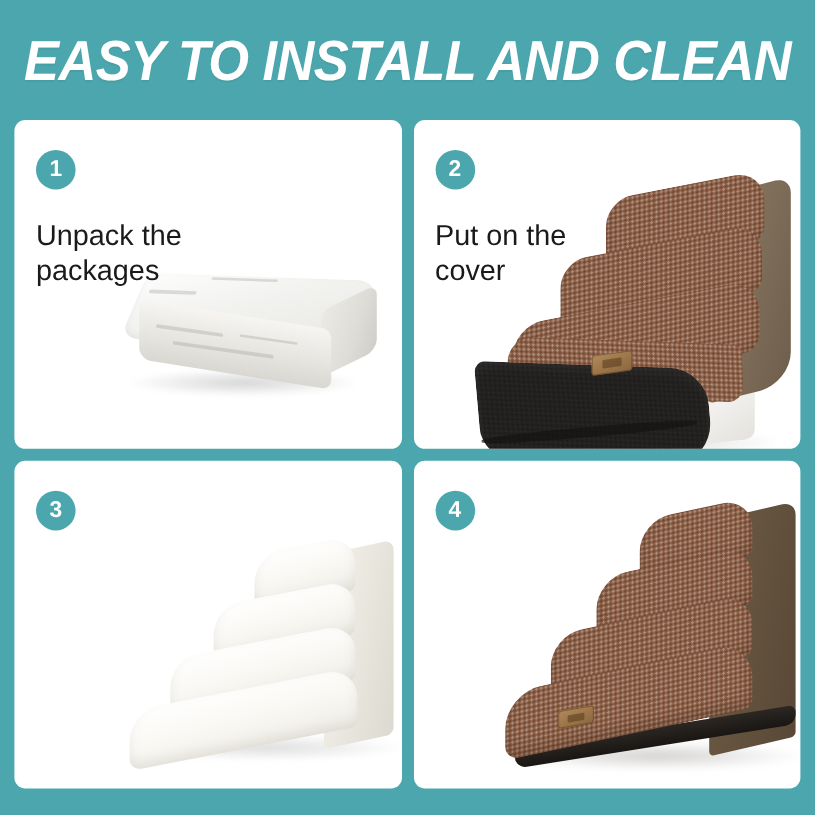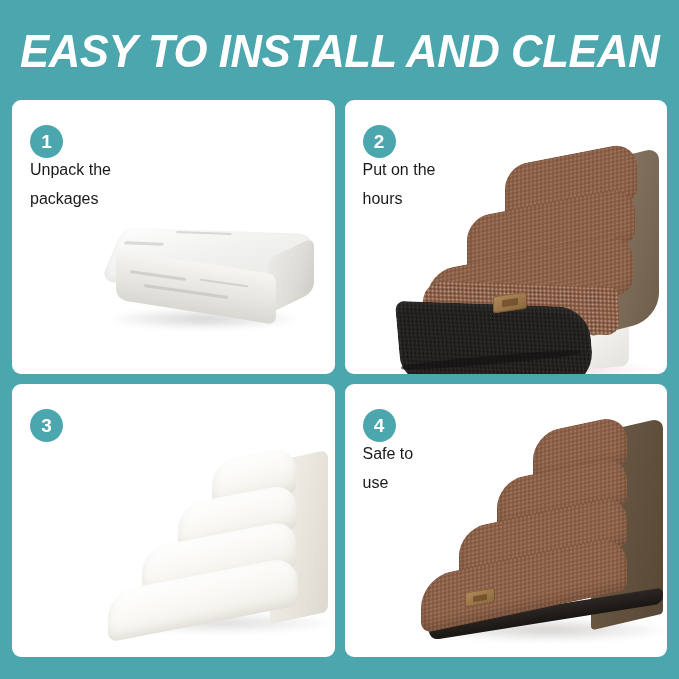--- a/index.html
+++ b/index.html
@@ -77,25 +77,25 @@
     align-items: center;
     justify-content: center;
     font-size: 19px;
     font-weight: bold;
     line-height: 1;
     z-index: 6;
   }
 
   .caption {
     position: absolute;
-    top: 55px;
+    top: 82px;
     left: 18px;
     width: 160px;
     color: #1a1a1a;
-    font-size: 16px;
+    font-size: 24px;
     line-height: 29px;
     font-weight: normal;
     z-index: 6;
     white-space: pre-line;
   }
 
   
   .art {
     position: absolute;
     inset: 0;
@@ -340,21 +340,21 @@
           <div class="p2-step p2-s2 mesh"></div>
           <div class="p2-step p2-s3 mesh"></div>
           <div class="p2-flap mesh"></div>
           <div class="p2-black"></div>
           <div class="p2-black-edge"></div>
           <div class="tag p2-tag"></div>
         </div>
       </div>
       <div class="badge">2</div>
       <div class="caption">Put on the
-hours</div>
+cover</div>
     </div>
 
     <div class="card">
       <div class="art">
         <div class="p3">
           <div class="p3-shadow"></div>
           <div class="p3-side"></div>
           <div class="p3-step p3-1"></div>
           <div class="p3-step p3-2"></div>
           <div class="p3-step p3-3"></div>
@@ -372,18 +372,16 @@
           <div class="p4-side"></div>
           <div class="p4-base"></div>
           <div class="p4-step p4-1 mesh"></div>
           <div class="p4-step p4-2 mesh"></div>
           <div class="p4-step p4-3 mesh"></div>
           <div class="p4-step p4-4 mesh"></div>
           <div class="tag p4-tag"></div>
         </div>
       </div>
       <div class="badge">4</div>
-      <div class="caption">Safe to
-use</div>
     </div>
 
   </div>
 </div>
 
 </body></html>

